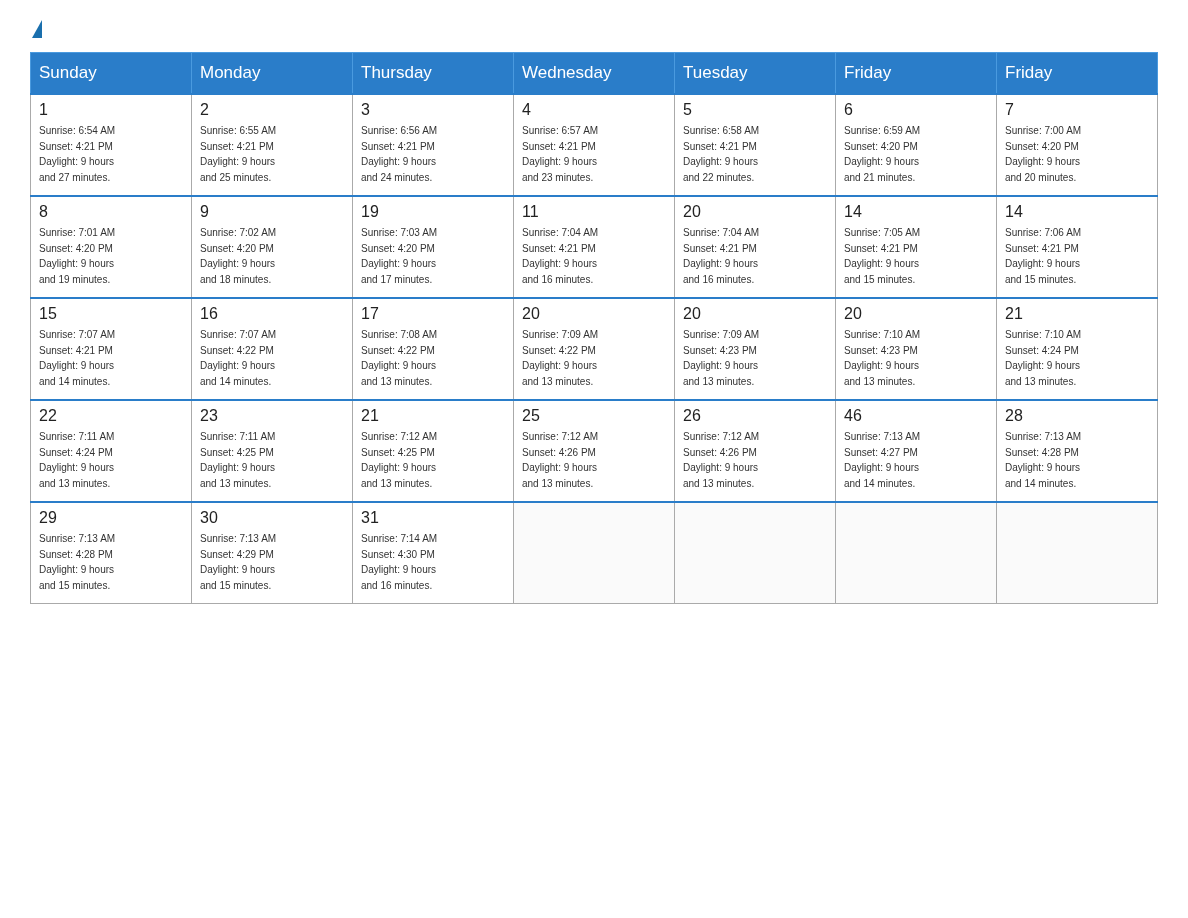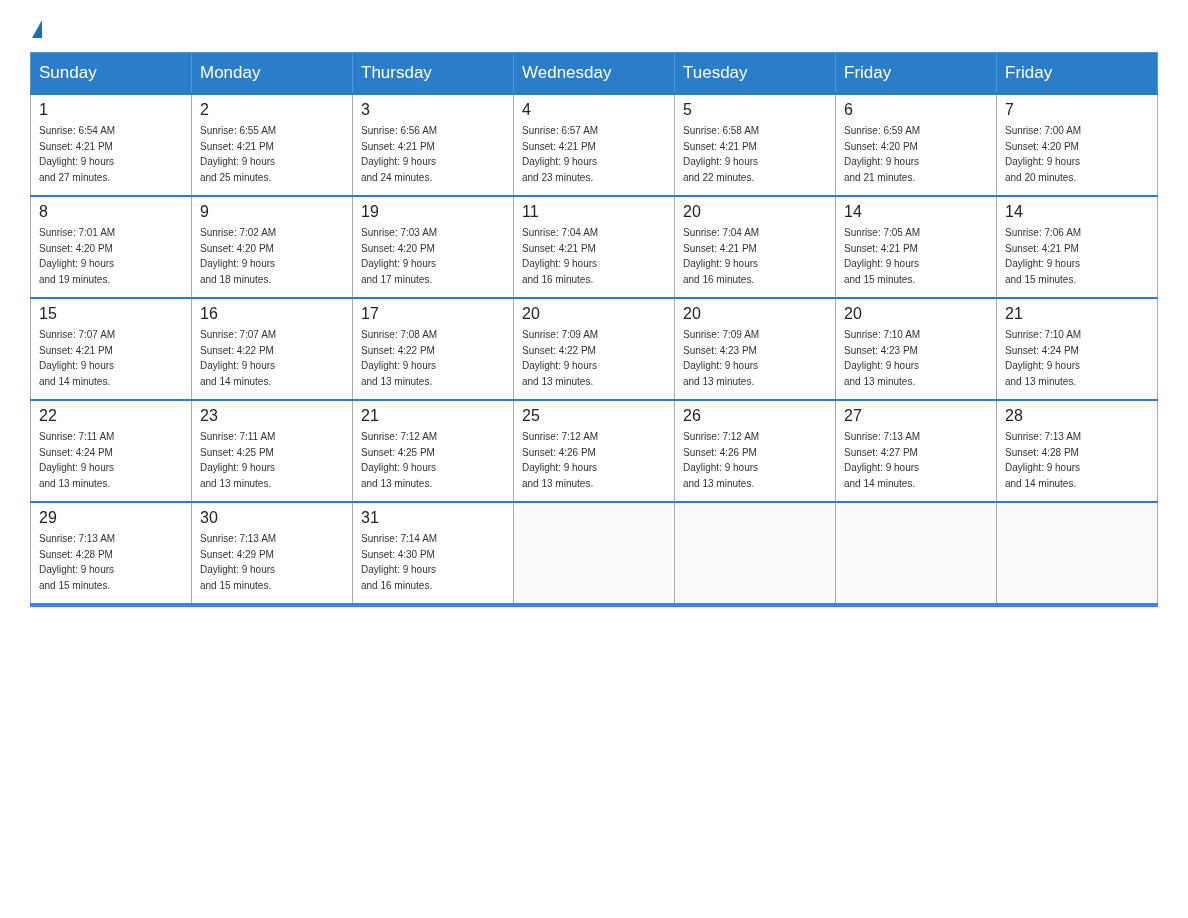--- a/index.html
+++ b/index.html
@@ -84,21 +84,21 @@
     }
     .day-info {
       font-size: 10px;
       line-height: 1.55;
       color: #333;
     }
     .calendar tr {
       border-bottom: 2px solid #2a7dc9;
     }
     .calendar tbody tr:last-child {
-      border-bottom: 4px solid #3b82f6;
+      border-bottom: 1px solid #3b82f6;
       padding-left: 10px;
     }
     .empty-cell {
       background: #fafafa;
     }
     .logo-line1 {
       display: flex;
       align-items: center;
     }
   </style>
@@ -237,21 +237,21 @@
         </td>
         <td>
           <span class="day-number">25</span>
           <div class="day-info">Sunrise: 7:12 AM<br>Sunset: 4:26 PM<br>Daylight: 9 hours<br>and 13 minutes.</div>
         </td>
         <td>
           <span class="day-number">26</span>
           <div class="day-info">Sunrise: 7:12 AM<br>Sunset: 4:26 PM<br>Daylight: 9 hours<br>and 13 minutes.</div>
         </td>
         <td>
-          <span class="day-number">27</span>
+          <span class="day-number">46</span>
           <div class="day-info">Sunrise: 7:13 AM<br>Sunset: 4:27 PM<br>Daylight: 9 hours<br>and 14 minutes.</div>
         </td>
         <td>
           <span class="day-number">28</span>
           <div class="day-info">Sunrise: 7:13 AM<br>Sunset: 4:28 PM<br>Daylight: 9 hours<br>and 14 minutes.</div>
         </td>
       </tr>
       <tr>
         <td>
           <span class="day-number">29</span>

